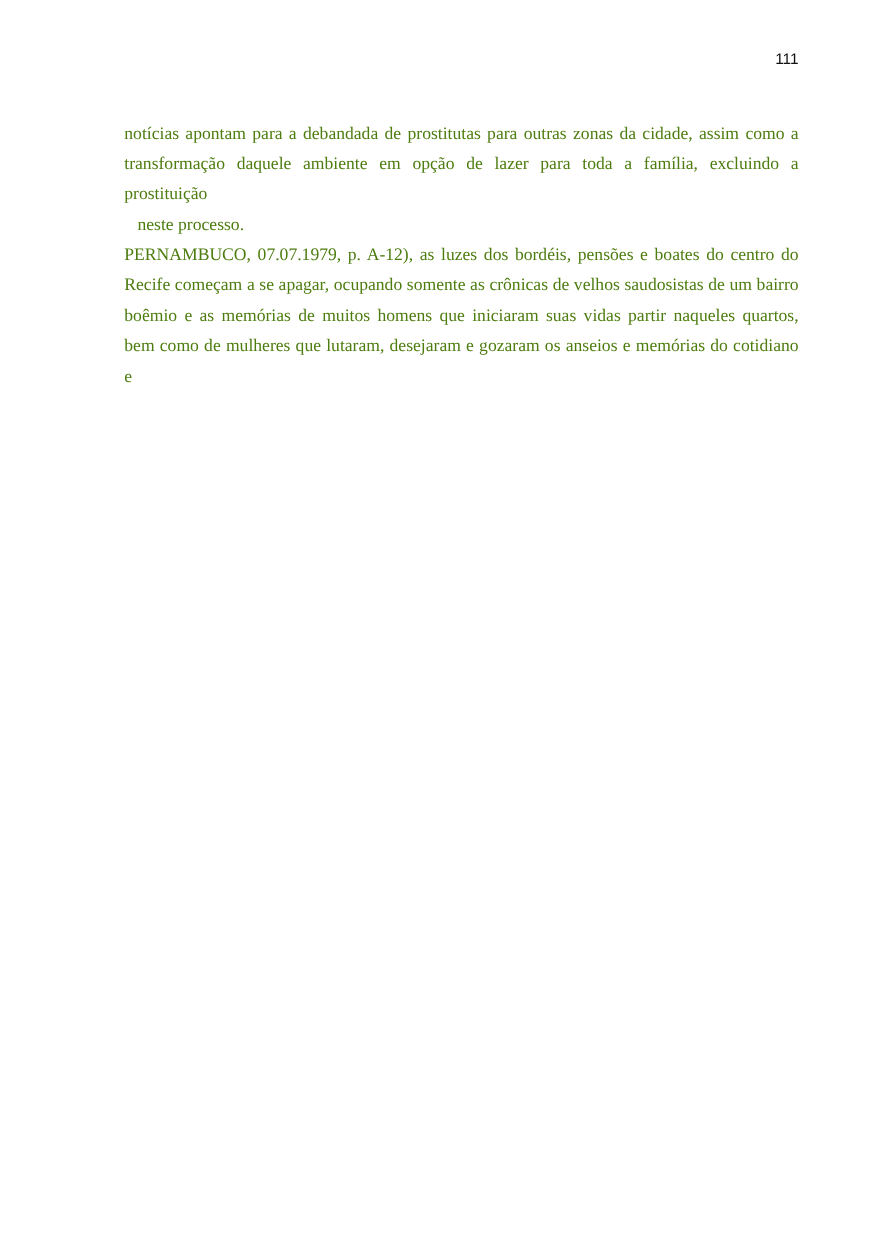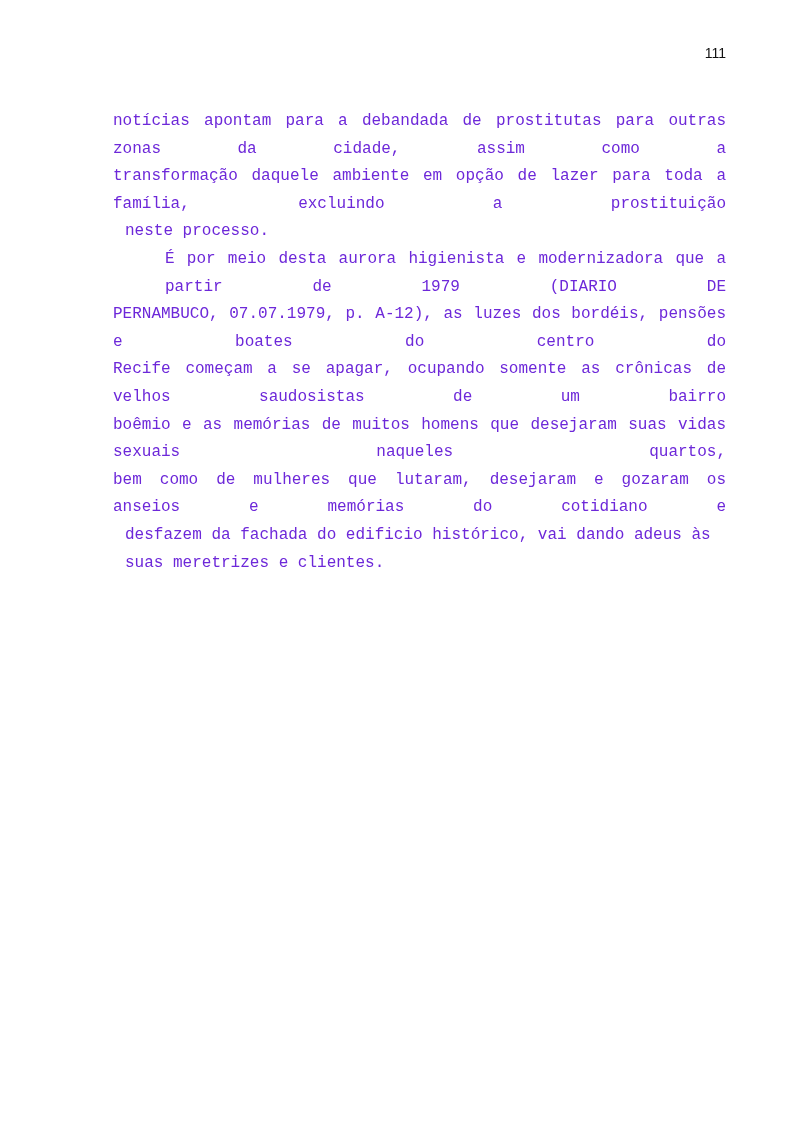--- a/index.html
+++ b/index.html
@@ -22,24 +22,24 @@
     font-family: "Liberation Sans", sans-serif;
     font-size: 14px;
     line-height: 16px;
     color: #111111;
   }
   .text-block {
     position: absolute;
     top: 108px;
     left: 113px;
     width: 613px;
-    font-family: Liberation Mono, monospace;
+    font-family: Liberation Serif, serif;
     font-size: 16px;
     line-height: 27.6px;
-    color: #6d28d9;
+    color: #4d7c0f;
   }
   .para { margin: 0; padding: 0; }
   .line { display: block; }
   .line.j {
     text-align: justify;
     text-align-last: justify;
   }
   .line.last { text-align: left; margin-left: 12px; }
   .line.indent { padding-left: 52px; }
 </style>
@@ -52,23 +52,21 @@
 
   <div class="text-block">
 
     <p class="para">
       <span class="line j">notícias apontam para a debandada de prostitutas para outras zonas da cidade, assim como a</span>
       <span class="line j">transformação daquele ambiente em opção de lazer para toda a família, excluindo a prostituição</span>
       <span class="line last">neste processo.</span>
     </p>
 
     <p class="para">
-      <span class="line j indent">É por meio desta aurora higienista e modernizadora que a partir de 1979 (DIARIO DE</span>
       <span class="line j">PERNAMBUCO, 07.07.1979, p. A-12), as luzes dos bordéis, pensões e boates do centro do</span>
       <span class="line j">Recife começam a se apagar, ocupando somente as crônicas de velhos saudosistas de um bairro</span>
-      <span class="line j">boêmio e as memórias de muitos homens que desejaram suas vidas sexuais naqueles quartos,</span>
+      <span class="line j">boêmio e as memórias de muitos homens que iniciaram suas vidas partir naqueles quartos,</span>
       <span class="line j">bem como de mulheres que lutaram, desejaram e gozaram os anseios e memórias do cotidiano e</span>
-      <span class="line last">desfazem da fachada do edificio histórico, vai dando adeus às suas meretrizes e clientes.</span>
     </p>
 
   </div>
 
 </div>
 
 </body></html>

